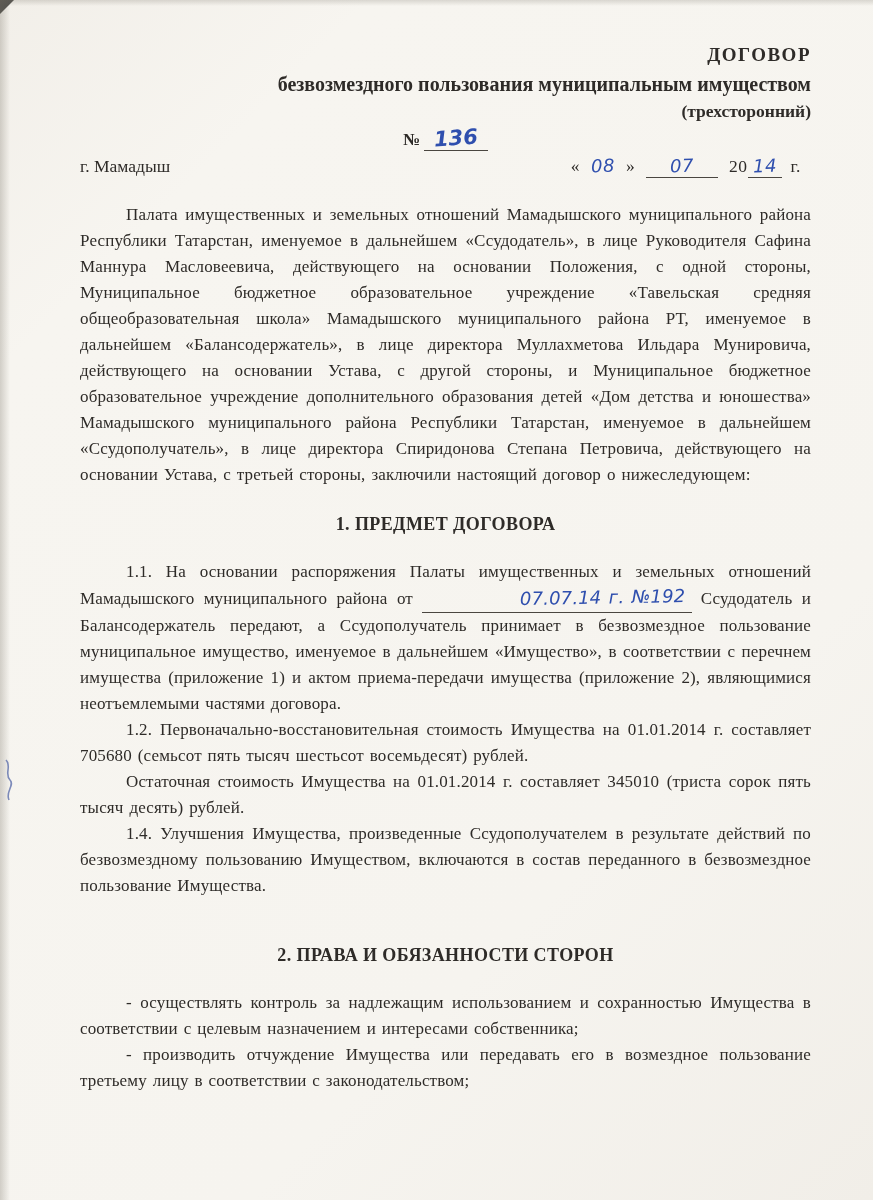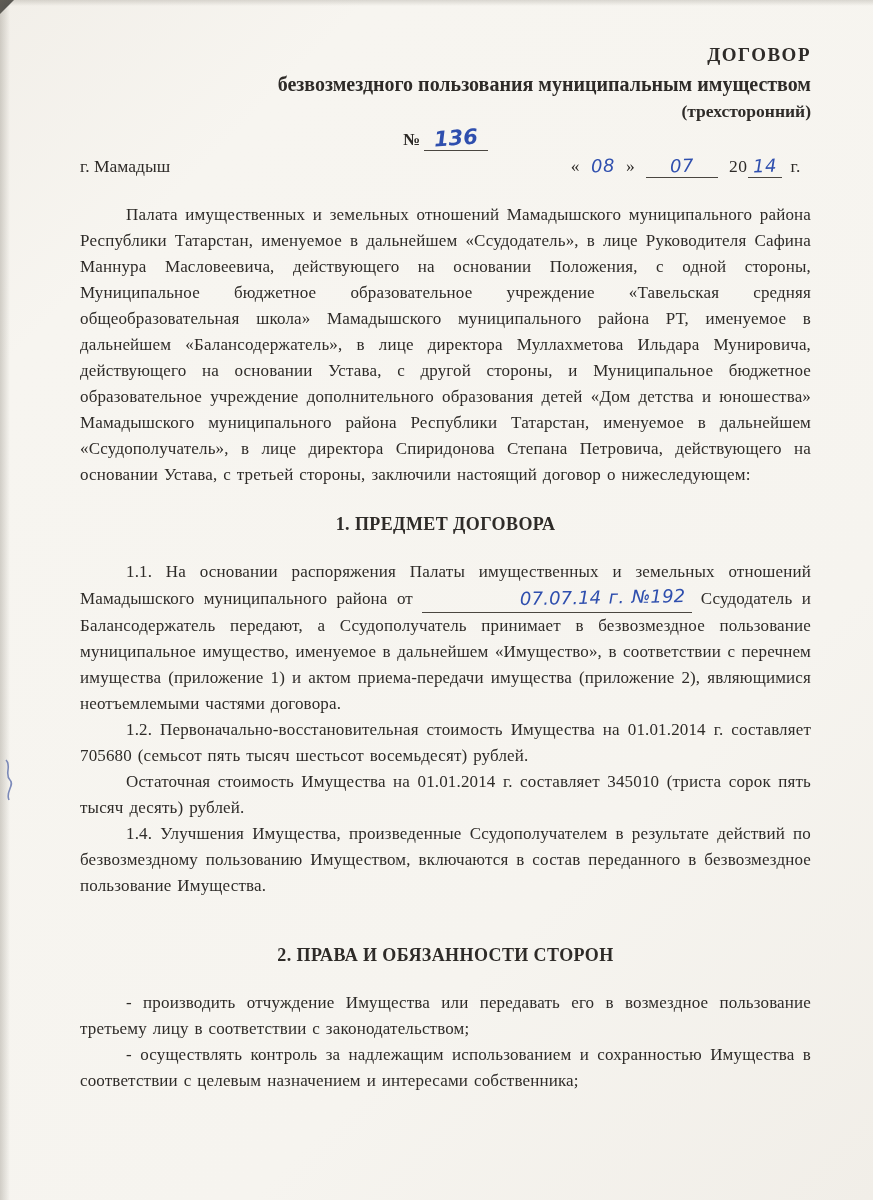--- a/index.html
+++ b/index.html
@@ -116,17 +116,17 @@
   <div class="sec1-body">
     <p class="para"><span>1.1. На основании распоряжения Палаты имущественных и земельных отношений Мамадышского муниципального района от</span> <span class="blank blank-ref"><span class="hw hw-inline">07.07.14 г.   №192</span></span> <span>Ссудодатель и Балансодержатель передают, а Ссудополучатель принимает в безвозмездное пользование муниципальное имущество, именуемое в дальнейшем «Имущество», в соответствии с перечнем имущества (приложение 1) и актом приема-передачи имущества (приложение 2), являющимися неотъемлемыми частями договора.</span></p>
     <p class="para">1.2. Первоначально-восстановительная стоимость Имущества на 01.01.2014 г. составляет 705680 (семьсот пять тысяч шестьсот восемьдесят) рублей.</p>
     <p class="para">Остаточная стоимость Имущества на 01.01.2014 г. составляет 345010 (триста сорок пять тысяч десять) рублей.</p>
     <p class="para">1.4. Улучшения Имущества, произведенные Ссудополучателем в результате действий по безвозмездному пользованию Имуществом, включаются в состав переданного в безвозмездное пользование Имущества.</p>
   </div>
 
   <div class="sec-head sec2-head">2. ПРАВА И ОБЯЗАННОСТИ СТОРОН</div>
 
   <div class="sec2-body">
+    <p class="para">- осуществлять контроль за надлежащим использованием и сохранностью Имущества в соответствии с целевым назначением и интересами собственника;</p>
     <p class="para">- производить отчуждение Имущества или передавать его в возмездное пользование третьему лицу в соответствии с законодательством;</p>
-    <p class="para">- осуществлять контроль за надлежащим использованием и сохранностью Имущества в соответствии с целевым назначением и интересами собственника;</p>
   </div>
 
 </div>
 
 </body></html>

